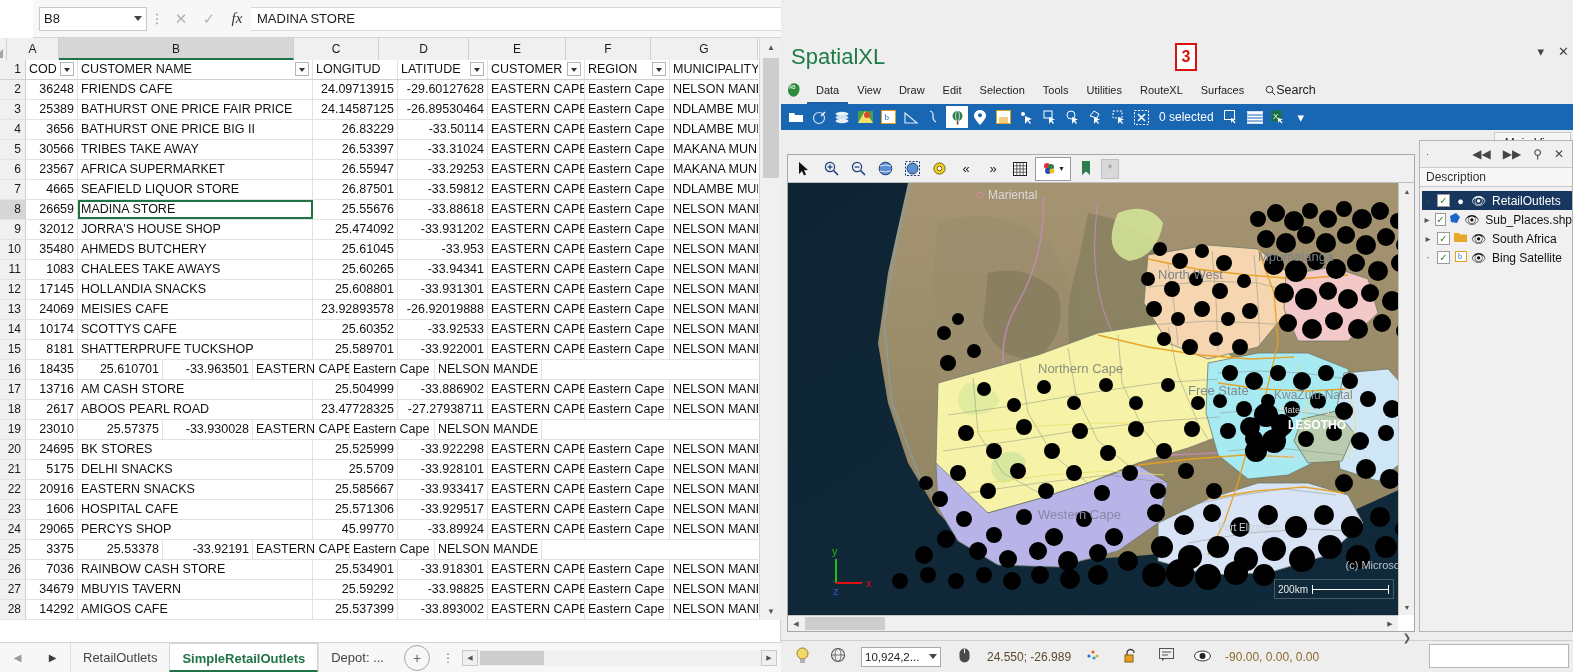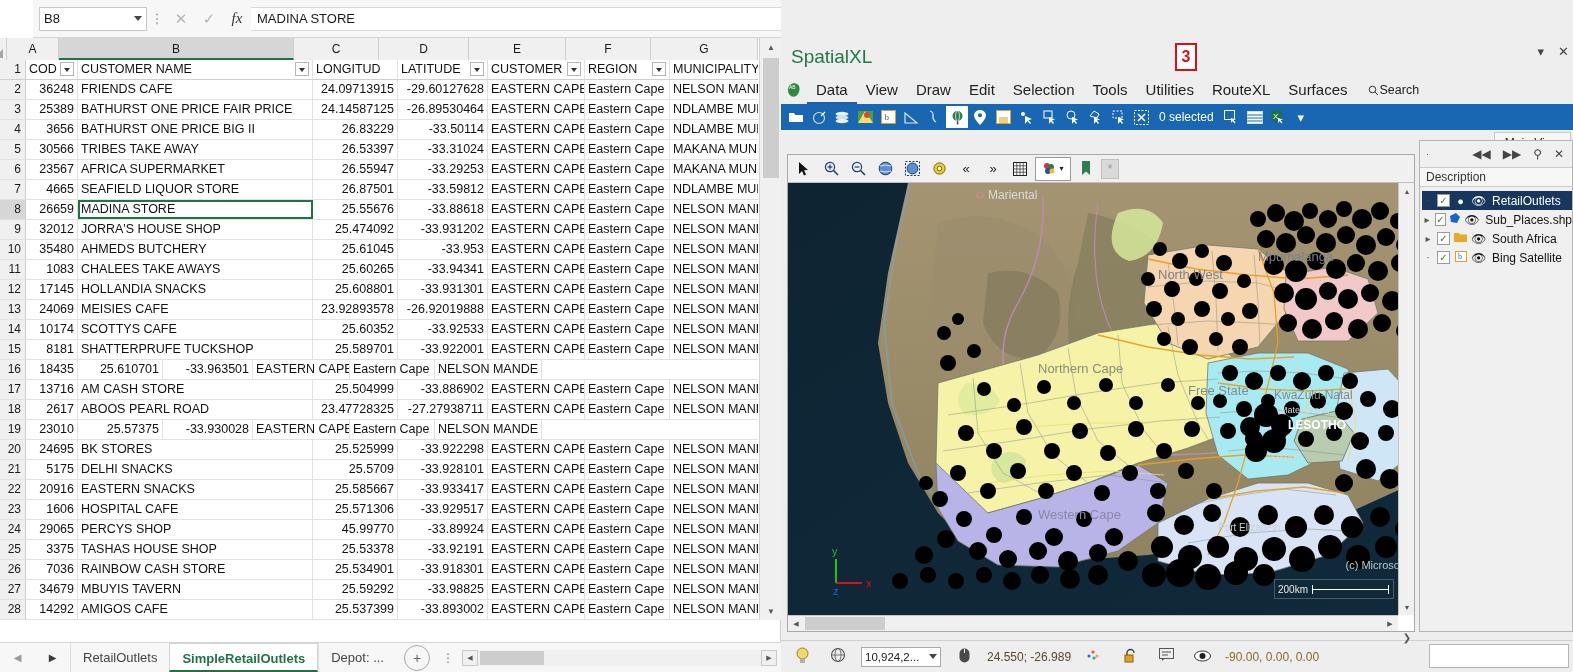--- a/index.html
+++ b/index.html
@@ -99,31 +99,31 @@
   .tabdots{ color:#777; padding:0 4px; font-size:12px;}
   .hsb { flex:1; height:16px; background:#f0f0f0; margin:0 4px; display:flex; align-items:center;}
   .hsb .hbtn{width:16px;height:16px;border:1px solid #c9c9c9;background:#f0f0f0;
              display:flex;align-items:center;justify-content:center;font-size:7px;color:#555;}
   .hthumb{height:14px;width:64px;background:#cdcdcd;margin-left:2px;}
 
   
   .sxl { position:absolute; left:781px; top:0; width:792px; height:672px; background:#eeeeee; }
   .sxl-title { position:absolute; left:0; top:38px; width:792px; height:38px;
                background:#eeeeee; display:flex; align-items:center; }
-  .sxl-title .t { font-size:19px; color:#1f7a46; padding-left:10px;
+  .sxl-title .t { font-size:22px; color:#1f7a46; padding-left:10px;
                   font-family:"Liberation Sans", sans-serif; }
   .badge3 { position:absolute; left:394px; top:43px; width:22px; height:28px;
             border:2px solid #d81111; color:#d81111; font-weight:bold; font-size:16px;
             display:flex; align-items:center; justify-content:center; background:#fff; }
   .titlebtns { position:absolute; right:4px; top:44px; display:flex; gap:14px; color:#444; }
   .titlebtns span { font-size:13px; }
 
   .ribbon { position:absolute; left:0; top:76px; width:792px; height:28px;
             background:#eeeeee; display:flex; align-items:center; }
-  .rtab { padding:0 9px; height:28px; line-height:28px; font-size:15px; color:#222; }
+  .rtab { padding:0 9px; height:28px; line-height:28px; font-size:11px; color:#222; }
   .rtab.active { border-bottom:2px solid #1f5fa8; color:#1a1a1a; }
   .ribicon{ width:26px; height:22px; display:flex;align-items:center;justify-content:center;font-size:14px;}
   .searchbox{ display:flex; align-items:center; gap:0; padding-left:12px; font-size:12.5px; color:#222;}
 
   .btoolbar { position:absolute; left:0; top:104px; width:792px; height:26px;
               background:#1966b3; display:flex; align-items:center; padding-left:4px; gap:1px; }
   .bi { width:22px; height:22px; display:flex; align-items:center; justify-content:center;
         font-size:13px; color:#fff; }
   .bi.act { background:#ffffff; }
   .bsel { color:#fff; font-size:12px; padding:0 6px; }
@@ -482,21 +482,20 @@
               <div class="cell c-b">PERCYS SHOP</div>
               <div class="cell c-c num">45.99770</div>
               <div class="cell c-d num">-33.89924</div>
               <div class="cell c-e">EASTERN CAPE</div>
               <div class="cell c-f">Eastern Cape</div>
               <div class="cell c-g">NELSON MANDE</div>
             </div>
             <div class="row">
               <div class="rh">25</div>
               <div class="cell c-a num">3375</div>
-              <div class="cell c-b">TASHAS HOUSE SHOP</div>
               <div class="cell c-c num">25.53378</div>
               <div class="cell c-d num">-33.92191</div>
               <div class="cell c-e">EASTERN CAPE</div>
               <div class="cell c-f">Eastern Cape</div>
               <div class="cell c-g">NELSON MANDE</div>
             </div>
             <div class="row">
               <div class="rh">26</div>
               <div class="cell c-a num">7036</div>
               <div class="cell c-b">RAINBOW CASH STORE</div>

